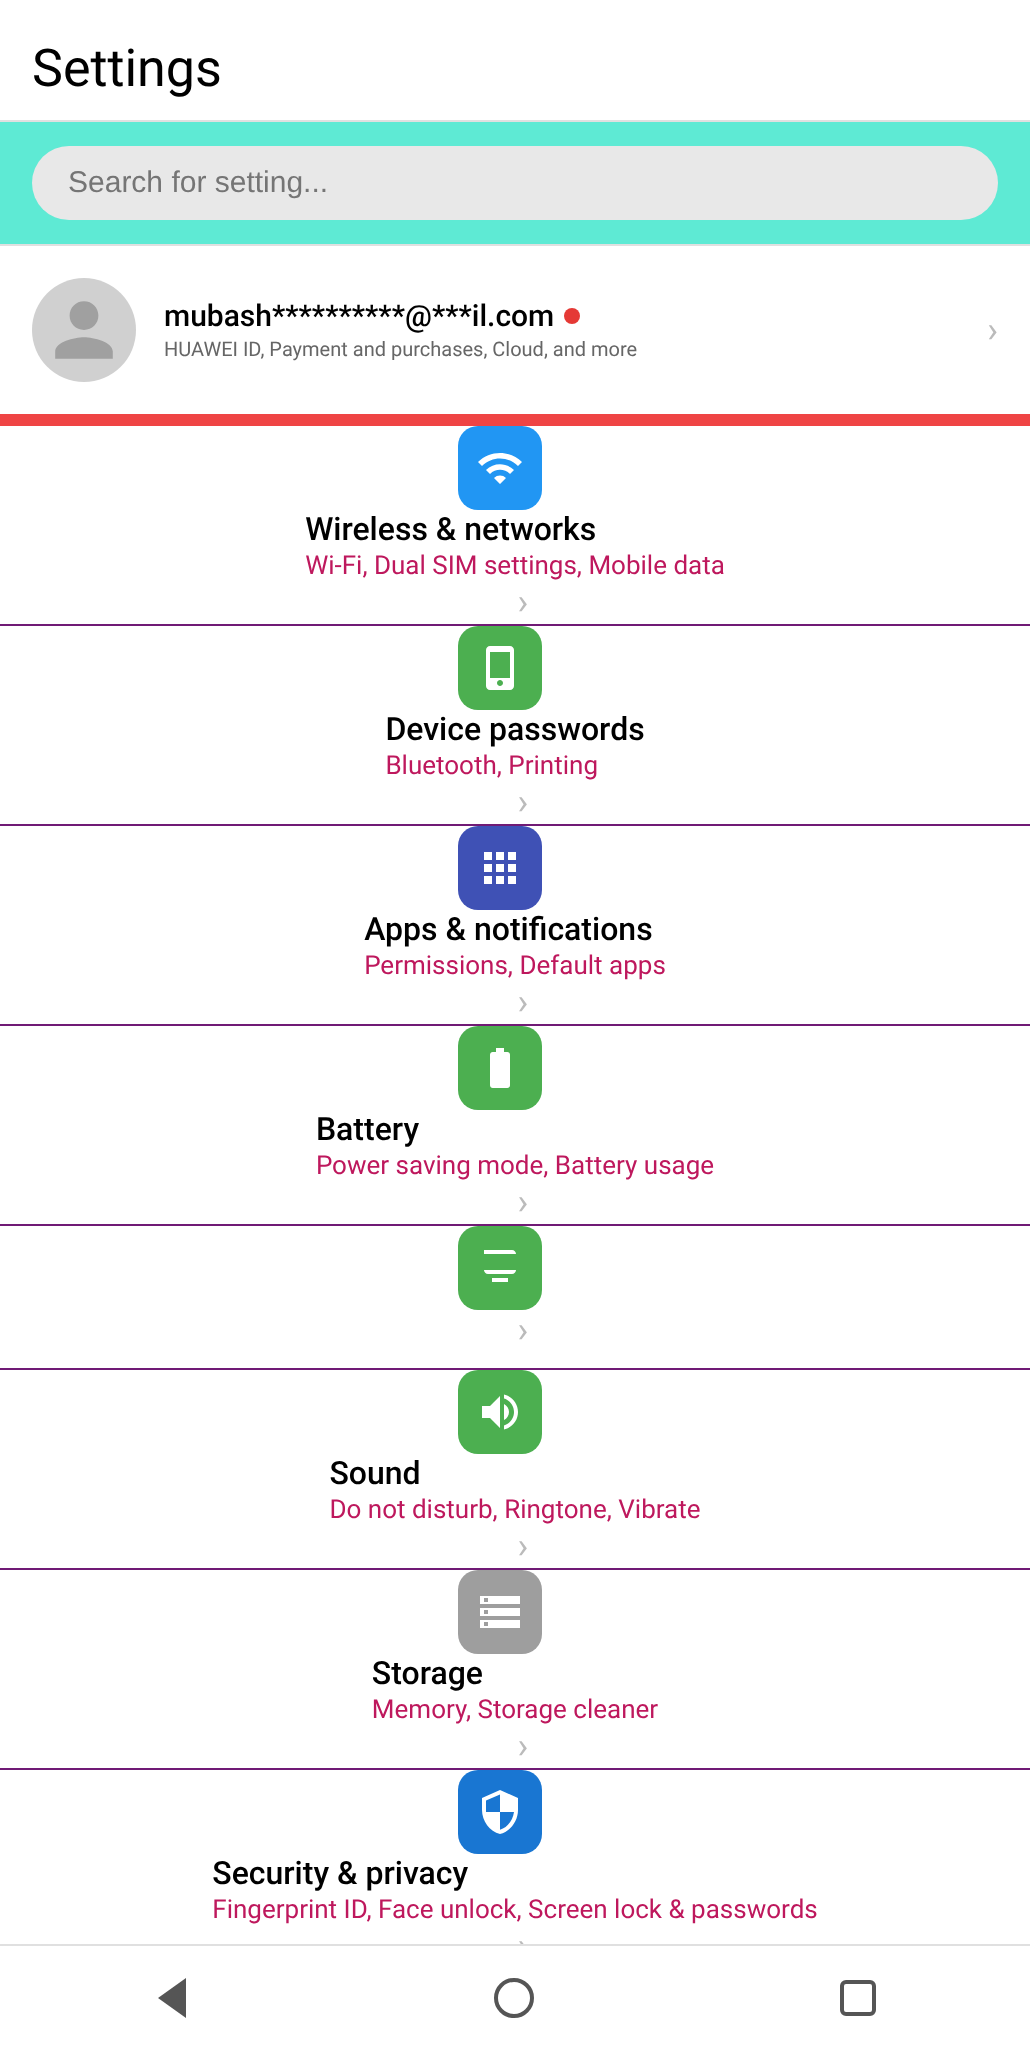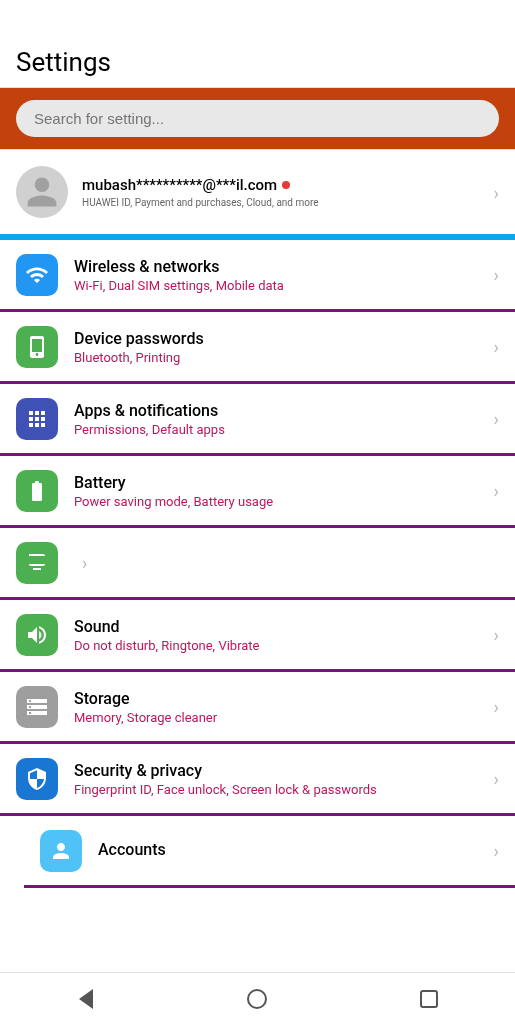--- a/index.html
+++ b/index.html
@@ -13,51 +13,50 @@
       min-height: 1024px;
       font-family: 'Roboto', 'Arial', sans-serif;
       background: #ffffff;
       color: #000000;
       overflow-x: hidden;
     }
 
     .header {
       padding: 20px 16px 10px 16px;
       border-bottom: 1px solid #e0e0e0;
-      margin-top: 27px;
     }
 
     .header-title {
       font-size: 26px;
       font-weight: 400;
       color: #000;
     }
 
     .search-bar-container {
       padding: 12px 16px;
-      background: #c2410c;
+      background: #5eead4;
       border-bottom: 1px solid #e0e0e0;
     }
 
     .search-bar {
       width: 100%;
       background: #e8e8e8;
       border: none;
       border-radius: 25px;
       padding: 10px 18px;
       font-size: 15px;
       color: #999;
       outline: none;
     }
 
     .account-section {
       display: flex;
       align-items: center;
       padding: 16px;
-      border-bottom: 6px solid #0ea5e9;
+      border-bottom: 6px solid #ef4444;
       cursor: pointer;
     }
 
     .avatar {
       width: 52px;
       height: 52px;
       border-radius: 50%;
       background: #d0d0d0;
       display: flex;
       align-items: center;
@@ -107,23 +106,24 @@
     }
 
     .settings-list {
       list-style: none;
     }
 
     .settings-item {
       display: flex;
       align-items: center;
       padding: 0 16px;
-      border-bottom: 3px solid #701a75;
+      border-bottom: 1px solid #701a75;
       cursor: pointer;
       min-height: 72px;
+      flex-direction: column;
     }
 
     .icon-box {
       width: 42px;
       height: 42px;
       border-radius: 10px;
       display: flex;
       align-items: center;
       justify-content: center;
       margin-right: 16px;

